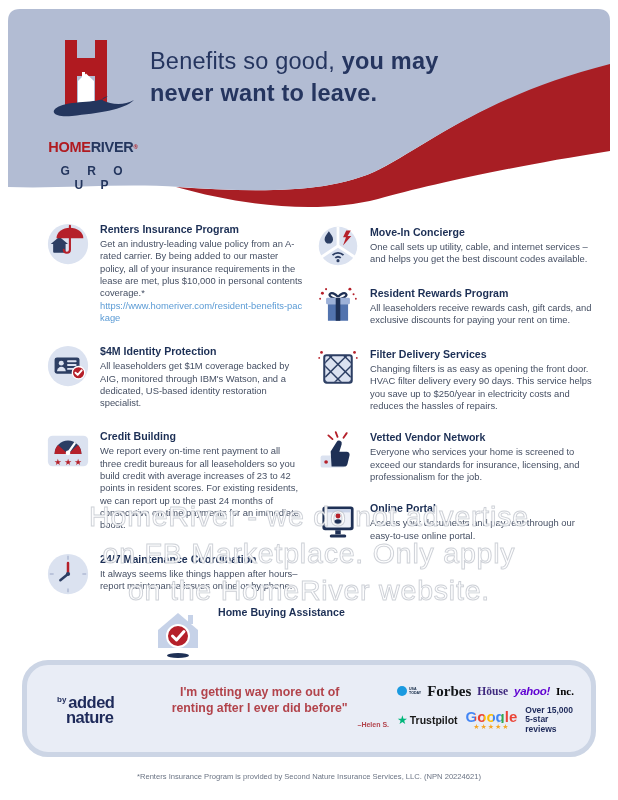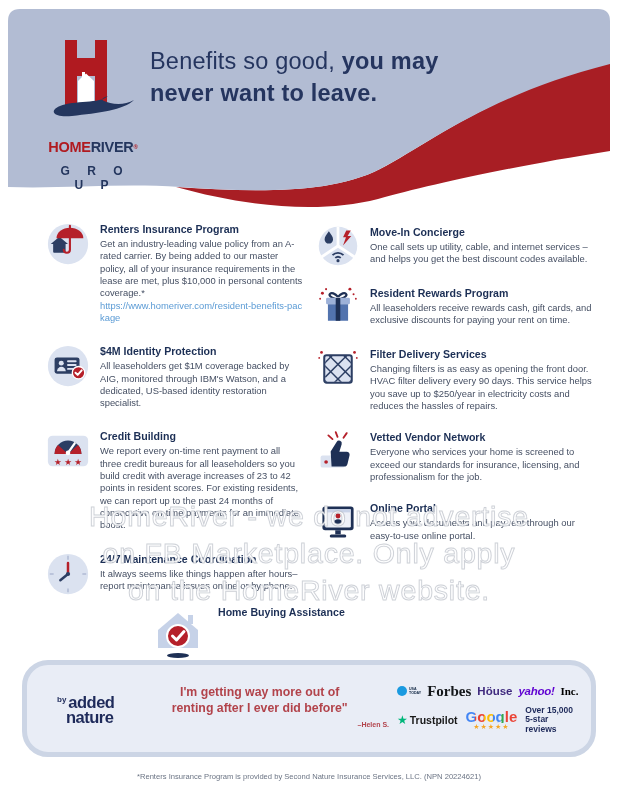--- a/index.html
+++ b/index.html
@@ -52,21 +52,21 @@
          font-size:12.3px;line-height:16px;}
   .quote-attr{font-size:7px;text-align:right;margin-top:1px;font-weight:bold;}
   .press{flex:none;width:178px;}
   .press-row{display:flex;align-items:center;justify-content:flex-start;}
   .press-row1{margin-bottom:6px;gap:6px;}
   .press-row2{gap:8px;}
   .usat{display:flex;align-items:center;gap:2px;}
   .usat-dot{width:10px;height:10px;border-radius:50%;background:#1a9ae0;}
   .usat-txt{font-size:3.6px;font-weight:bold;color:#0c2340;line-height:4px;}
   .forbes{font-family:"Liberation Serif", serif;font-weight:bold;font-size:15px;color:#14171a;}
-  .housebtl{font-family:Liberation Sans, sans-serif;font-weight:bold;font-size:11.5px;color:#3f2a7e;}
+  .housebtl{font-family:Liberation Serif, serif;font-weight:bold;font-size:11.5px;color:#3f2a7e;}
   .yahoo{font-weight:bold;font-style:italic;font-size:11.5px;color:#5f01d1;letter-spacing:-0.3px;}
   .inc{font-family:"Liberation Serif", serif;font-weight:bold;font-size:11px;color:#000;}
   .tp{display:flex;align-items:center;gap:2px;}
   .tp-star{color:#00b67a;font-size:12px;}
   .tp-name{font-size:10.5px;font-weight:bold;color:#191919;}
   .goog{display:flex;flex-direction:column;align-items:center;line-height:13px;}
   .goog-word{font-size:15px;font-weight:bold;
              background:linear-gradient(90deg,#4285F4 0 18%,#EA4335 18% 36%,#FBBC05 36% 52%,#4285F4 52% 68%,#34A853 68% 76%,#EA4335 76% 100%);
              -webkit-background-clip:text;background-clip:text;color:transparent;}
   .goog-stars{font-size:7px;color:#f5a623;letter-spacing:1px;line-height:7px;}

